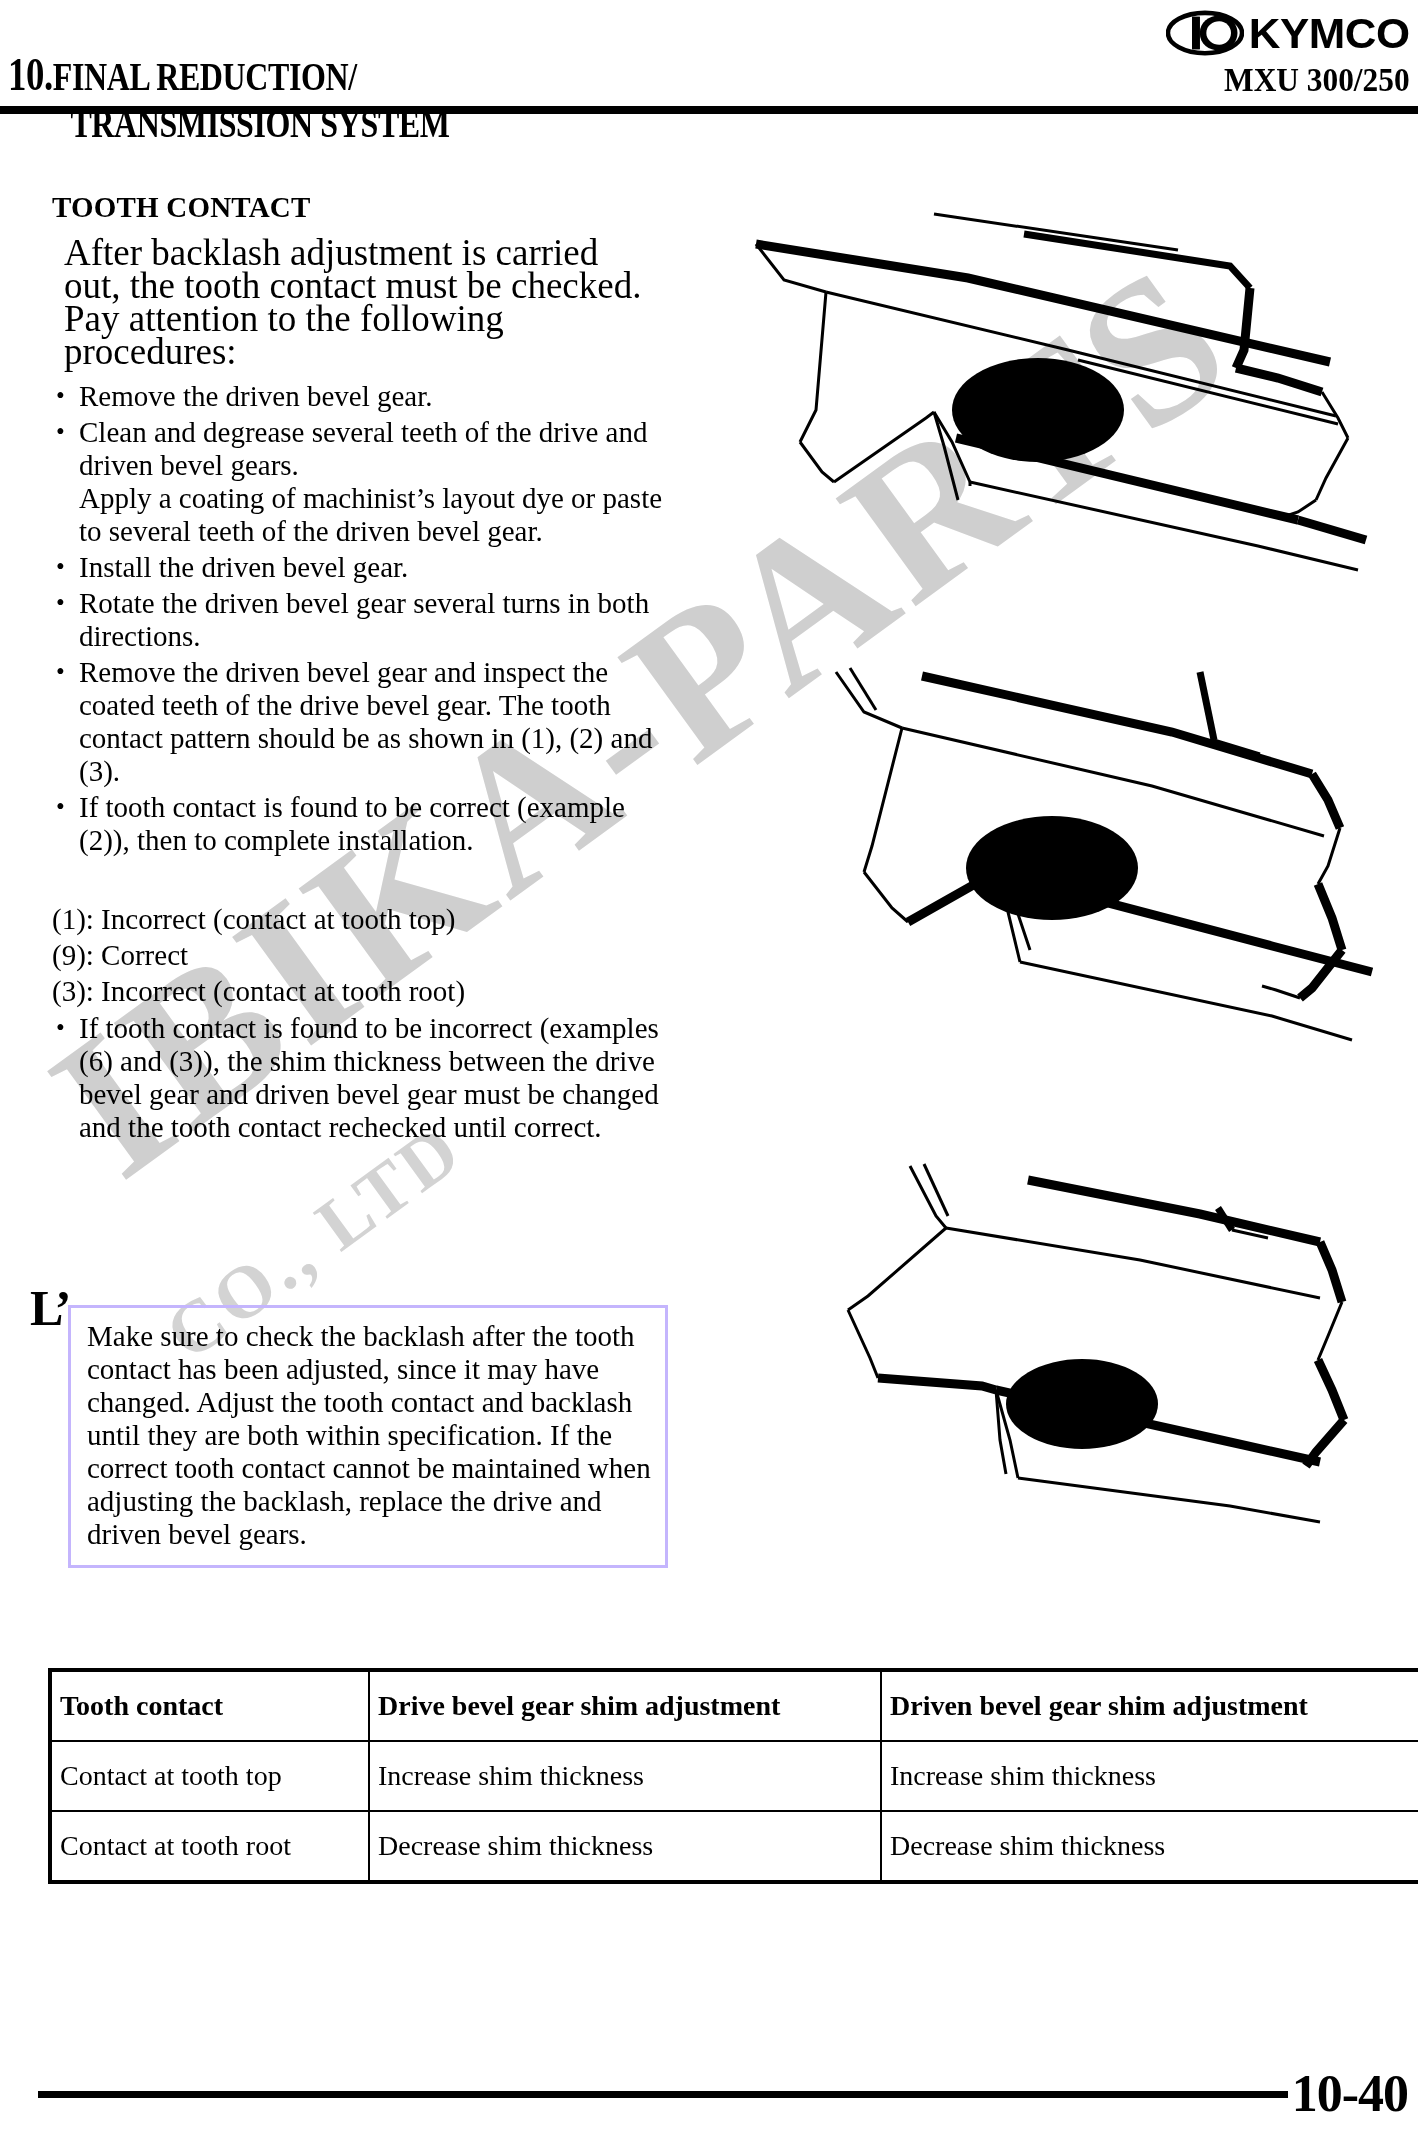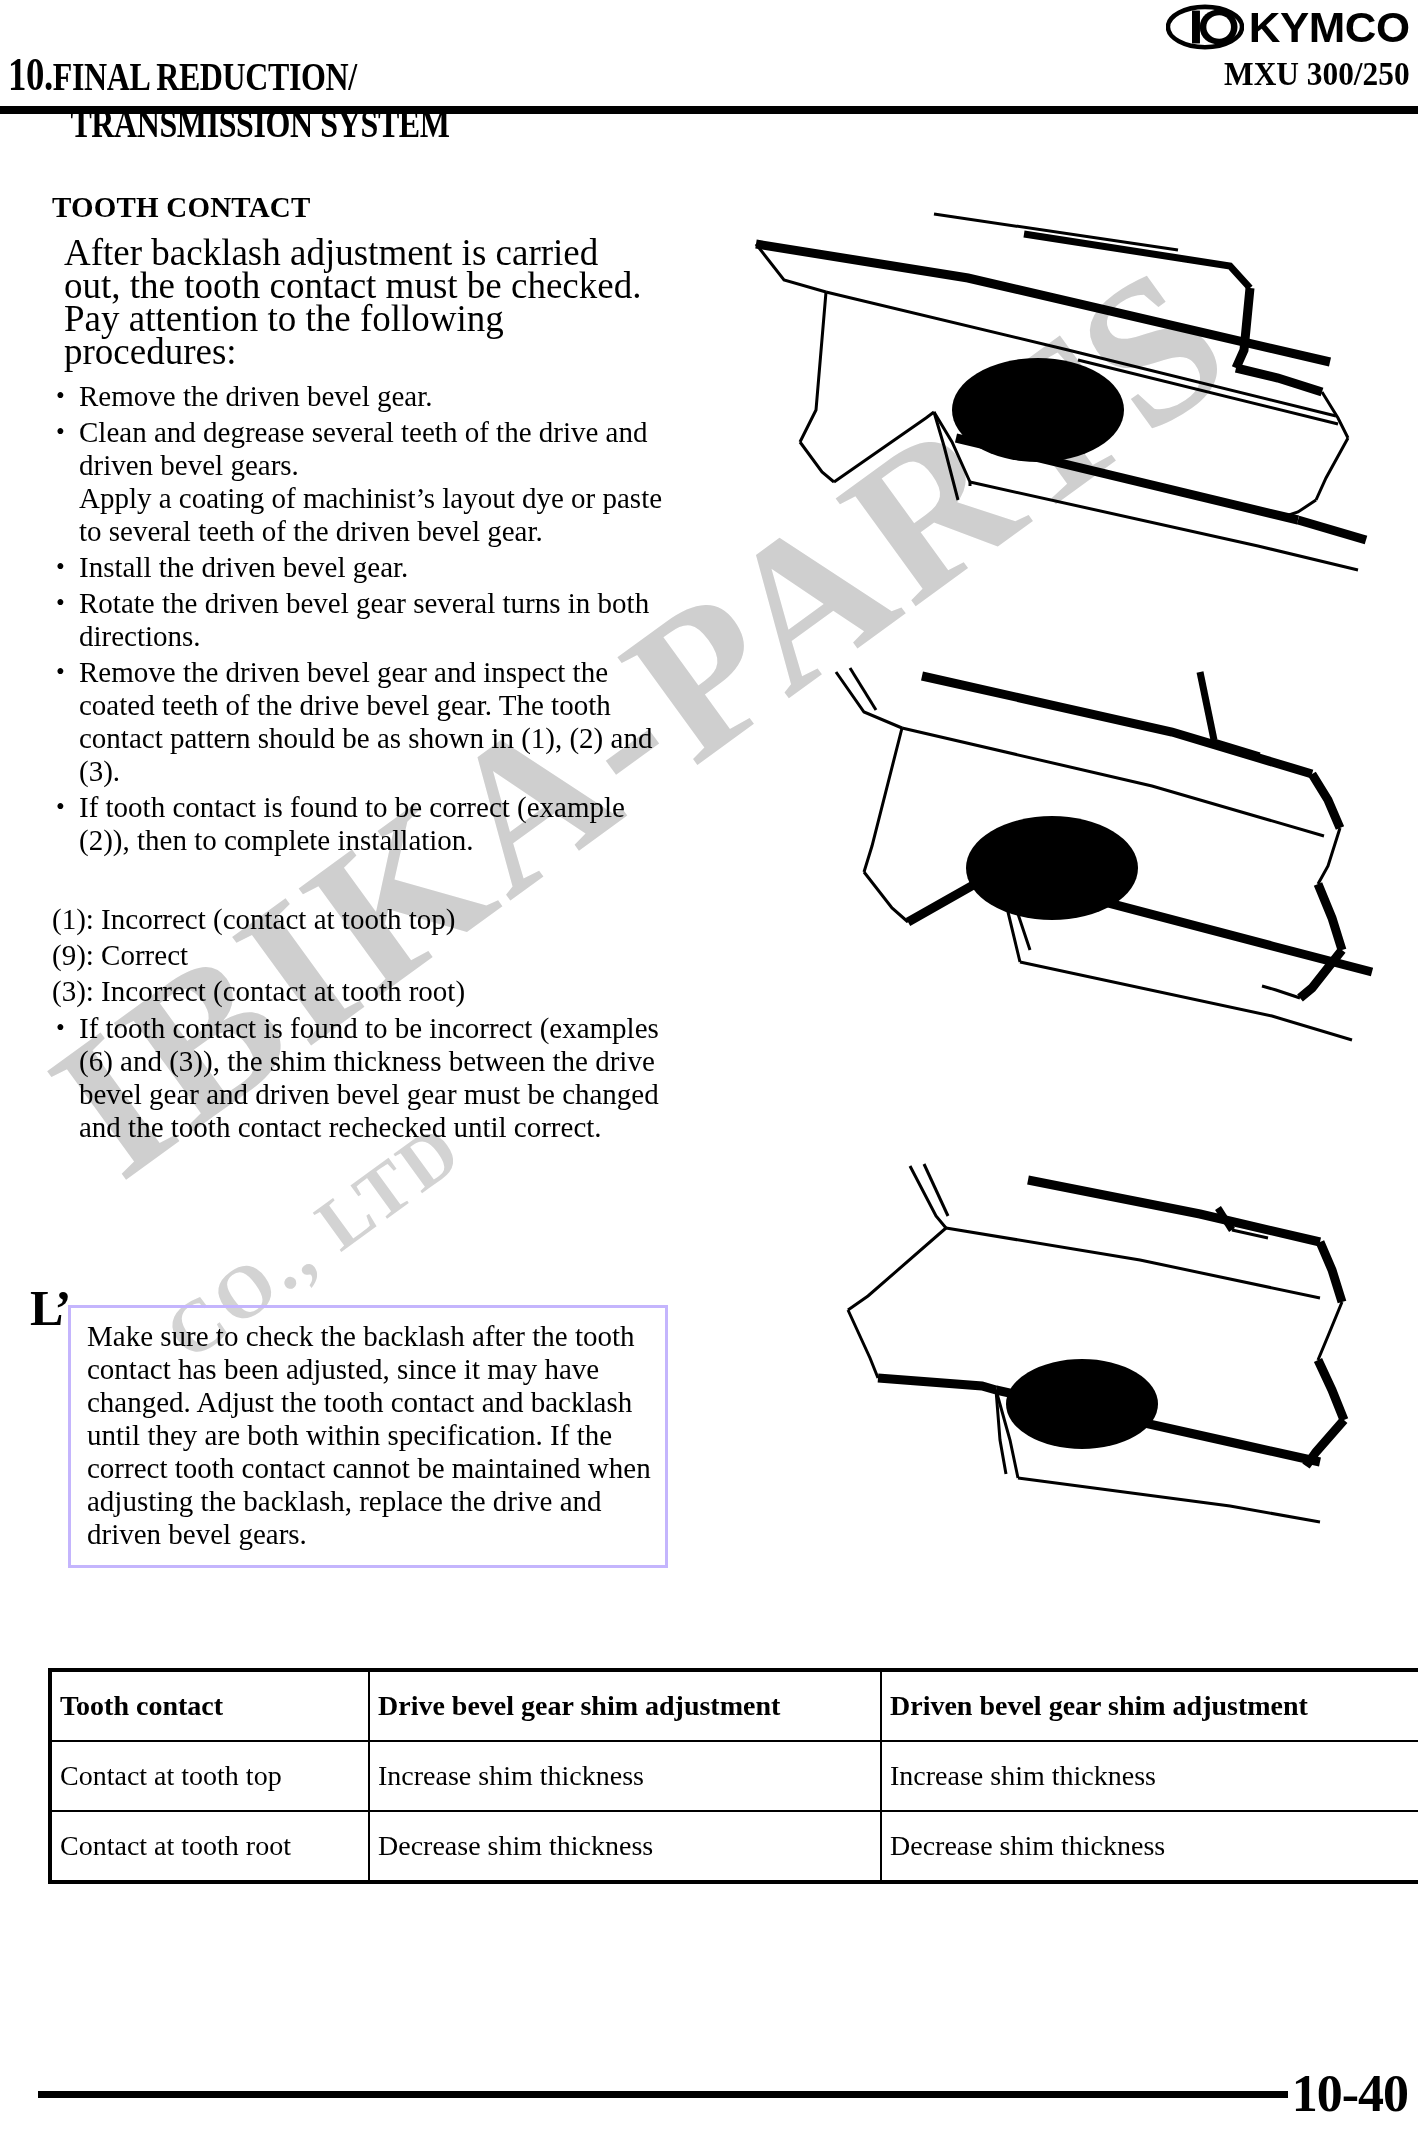--- a/index.html
+++ b/index.html
@@ -79,21 +79,21 @@
   .chapter-num {
     font-size: 46px;
   }
   .chapter-line2 {
     display: block;
     padding-left: 78px;
   }
   .brand-block {
     position: absolute;
     right: 8px;
-    top: 2px;
+    top: 8px;
     text-align: right;
   }
   .brand-row {
     display: flex;
     align-items: center;
     justify-content: flex-end;
     gap: 8px;
     height: 50px;
   }
   .kymco-mark {

